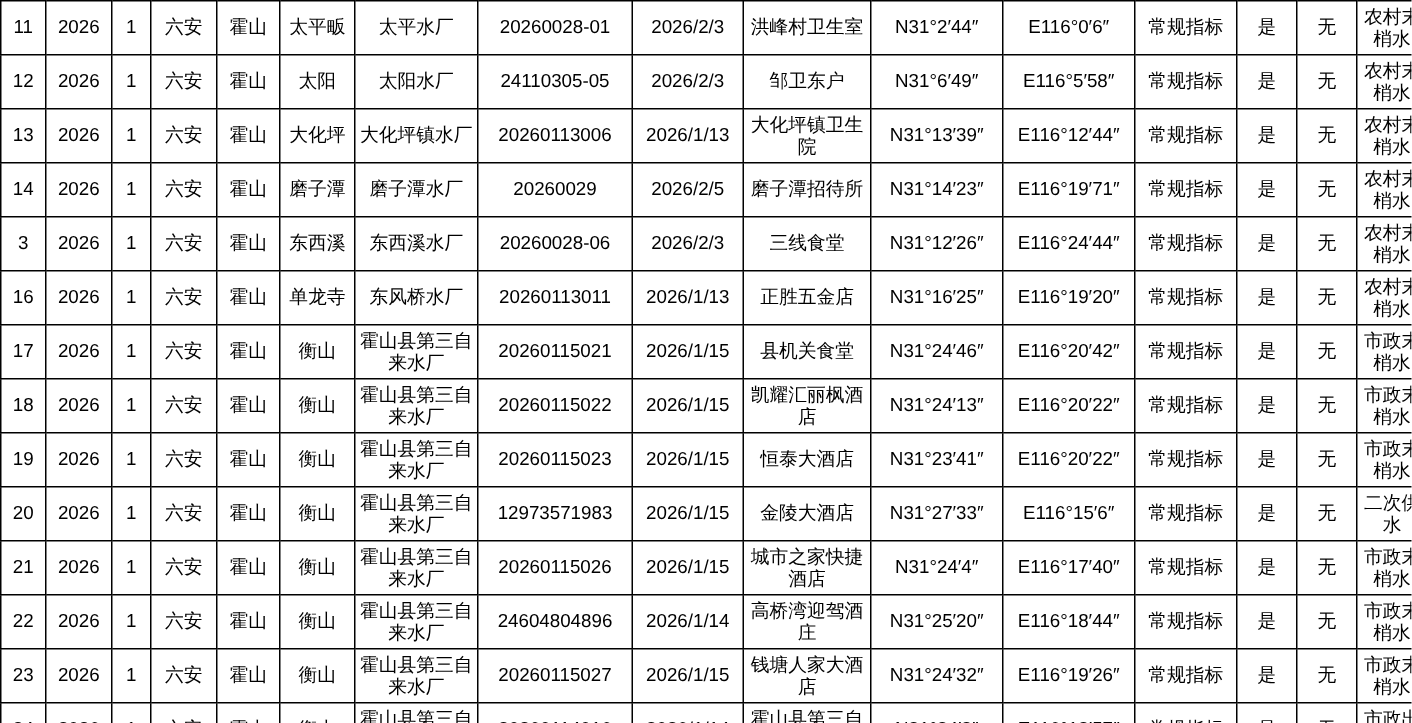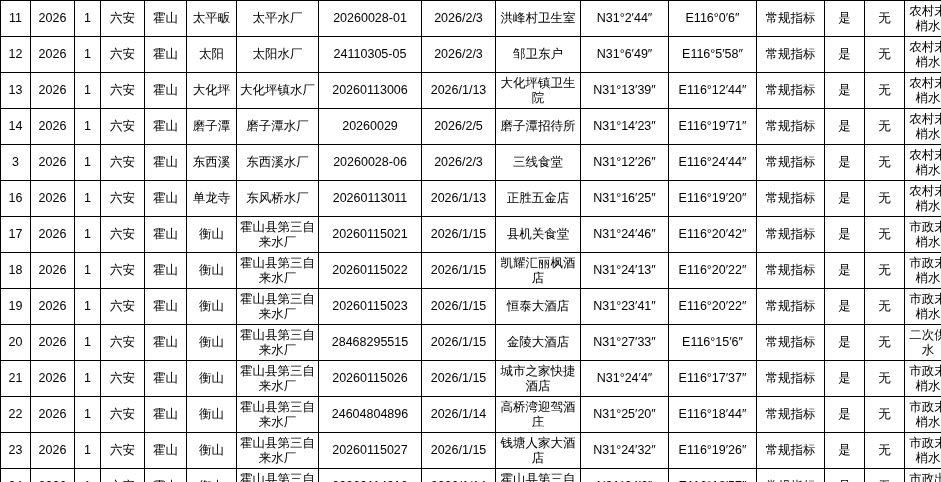--- a/index.html
+++ b/index.html
@@ -241,21 +241,21 @@
           <td>市政末梢水</td>
         </tr>
         <tr>
           <td>20</td>
           <td>2026</td>
           <td>1</td>
           <td>六安</td>
           <td>霍山</td>
           <td>衡山</td>
           <td>霍山县第三自来水厂</td>
-          <td>28468295515</td>
+          <td>12973571983</td>
           <td>2026/1/15</td>
           <td>金陵大酒店</td>
           <td>N31°27′33″</td>
           <td>E116°15′6″</td>
           <td>常规指标</td>
           <td>是</td>
           <td>无</td>
           <td>二次供水</td>
         </tr>
         <tr>
@@ -263,21 +263,21 @@
           <td>2026</td>
           <td>1</td>
           <td>六安</td>
           <td>霍山</td>
           <td>衡山</td>
           <td>霍山县第三自来水厂</td>
           <td>20260115026</td>
           <td>2026/1/15</td>
           <td>城市之家快捷酒店</td>
           <td>N31°24′4″</td>
-          <td>E116°17′37″</td>
+          <td>E116°17′40″</td>
           <td>常规指标</td>
           <td>是</td>
           <td>无</td>
           <td>市政末梢水</td>
         </tr>
         <tr>
           <td>22</td>
           <td>2026</td>
           <td>1</td>
           <td>六安</td>

